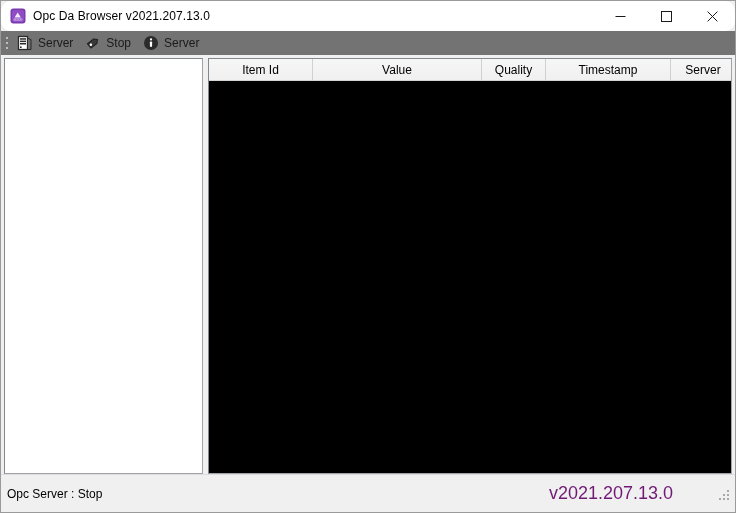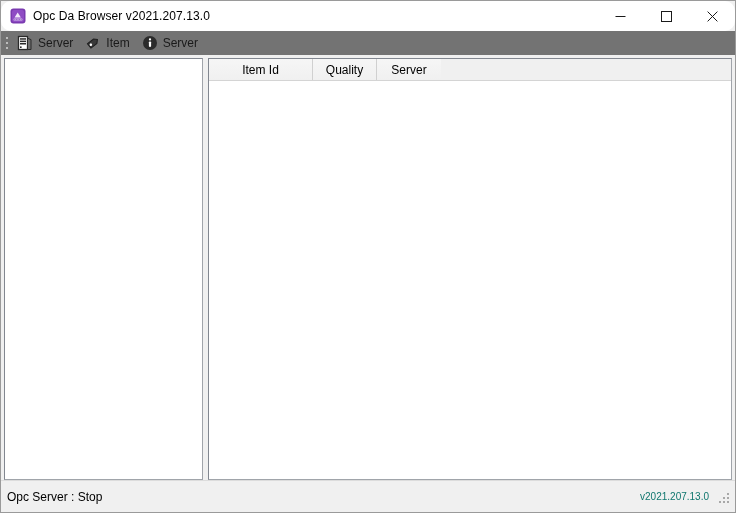--- a/index.html
+++ b/index.html
@@ -150,21 +150,21 @@
   }
 
   #grid-panel {
     flex: 1 1 auto;
     box-sizing: border-box;
     background: #000000;
     border: 1px solid #828790;
     border-right-color: #a0a4aa;
     border-bottom-color: #a0a4aa;
     display: flex;
-    flex-direction: column;
+    flex-direction: row;
     min-width: 0;
     overflow: hidden;
   }
 
   #grid-header {
     display: flex;
     height: 22px;
     min-height: 22px;
     background: #f0f0f0;
     border-bottom: 1px solid #d4d4d4;
@@ -186,41 +186,41 @@
   .col-head:last-child { border-right: none; }
 
   #grid-body {
     flex: 1 1 auto;
     background: #ffffff;
     min-height: 0;
   }
 
   
   #status-bar {
-    height: 32px;
+    height: 38px;
     min-height: 22px;
     background: #f0f0f0;
     border-top: 1px solid #dcdcdc;
     display: flex;
     align-items: center;
     padding: 0 4px 0 6px;
     box-sizing: border-box;
     position: relative;
+    gap: 44px;
   }
   #status-left {
     font-size: 12px;
     color: #000000;
     white-space: nowrap;
   }
   #status-spacer { flex: 1 1 auto; }
   #status-version {
-    font-size: 10px;
-    color: #0f766e;
-    white-space: nowrap;
-    margin-right: 8px;
+    font-size: 18px;
+    color: #701a75;
+    white-space: nowrap;
   }
   #resize-grip {
     width: 12px;
     height: 12px;
     position: relative;
     flex: 0 0 auto;
     margin-right: 2px;
   }
   #resize-grip i {
     position: absolute;
@@ -293,21 +293,21 @@
 
     <div class="tb-item">
       <span class="tb-icon">
         <svg width="16" height="16" viewBox="0 0 16 16" xmlns="http://www.w3.org/2000/svg">
           <g transform="rotate(-38 8 8)">
             <path d="M3.2 5.2 L10.8 5.2 L13.6 8 L10.8 10.8 L3.2 10.8 Z" fill="#3a3a3a" stroke="#1f1f1f" stroke-width="1"></path>
             <circle cx="5.3" cy="8" r="1.25" fill="#ffffff"></circle>
           </g>
         </svg>
       </span>
-      <span class="tb-label">Item</span>
+      <span class="tb-label">Stop</span>
     </div>
 
 
     <div class="tb-item">
       <span class="tb-icon">
         <svg width="16" height="16" viewBox="0 0 16 16" xmlns="http://www.w3.org/2000/svg">
           <circle cx="8" cy="8" r="7" fill="#2b2b2b"></circle>
           <circle cx="8" cy="4.4" r="1.15" fill="#ffffff"></circle>
           <rect x="6.9" y="6.4" width="2.2" height="5.5" rx="0.8" fill="#ffffff"></rect>
         </svg>
@@ -320,21 +320,23 @@
 
     <div id="tree-panel">
       <div id="tree-list"></div>
     </div>
 
     <div id="splitter"></div>
 
     <div id="grid-panel">
       <div id="grid-header">
         <div class="col-head" style="width:104px">Item Id</div>
+        <div class="col-head" style="width:169px">Value</div>
         <div class="col-head" style="width:64px">Quality</div>
+        <div class="col-head" style="width:125px">Timestamp</div>
         <div class="col-head" style="width:64px">Server</div>
       </div>
       <div id="grid-body"></div>
     </div>
 
   </div>
 
   <div id="status-bar">
     <span id="status-left">Opc Server : Stop</span>
     <span id="status-spacer"></span>

